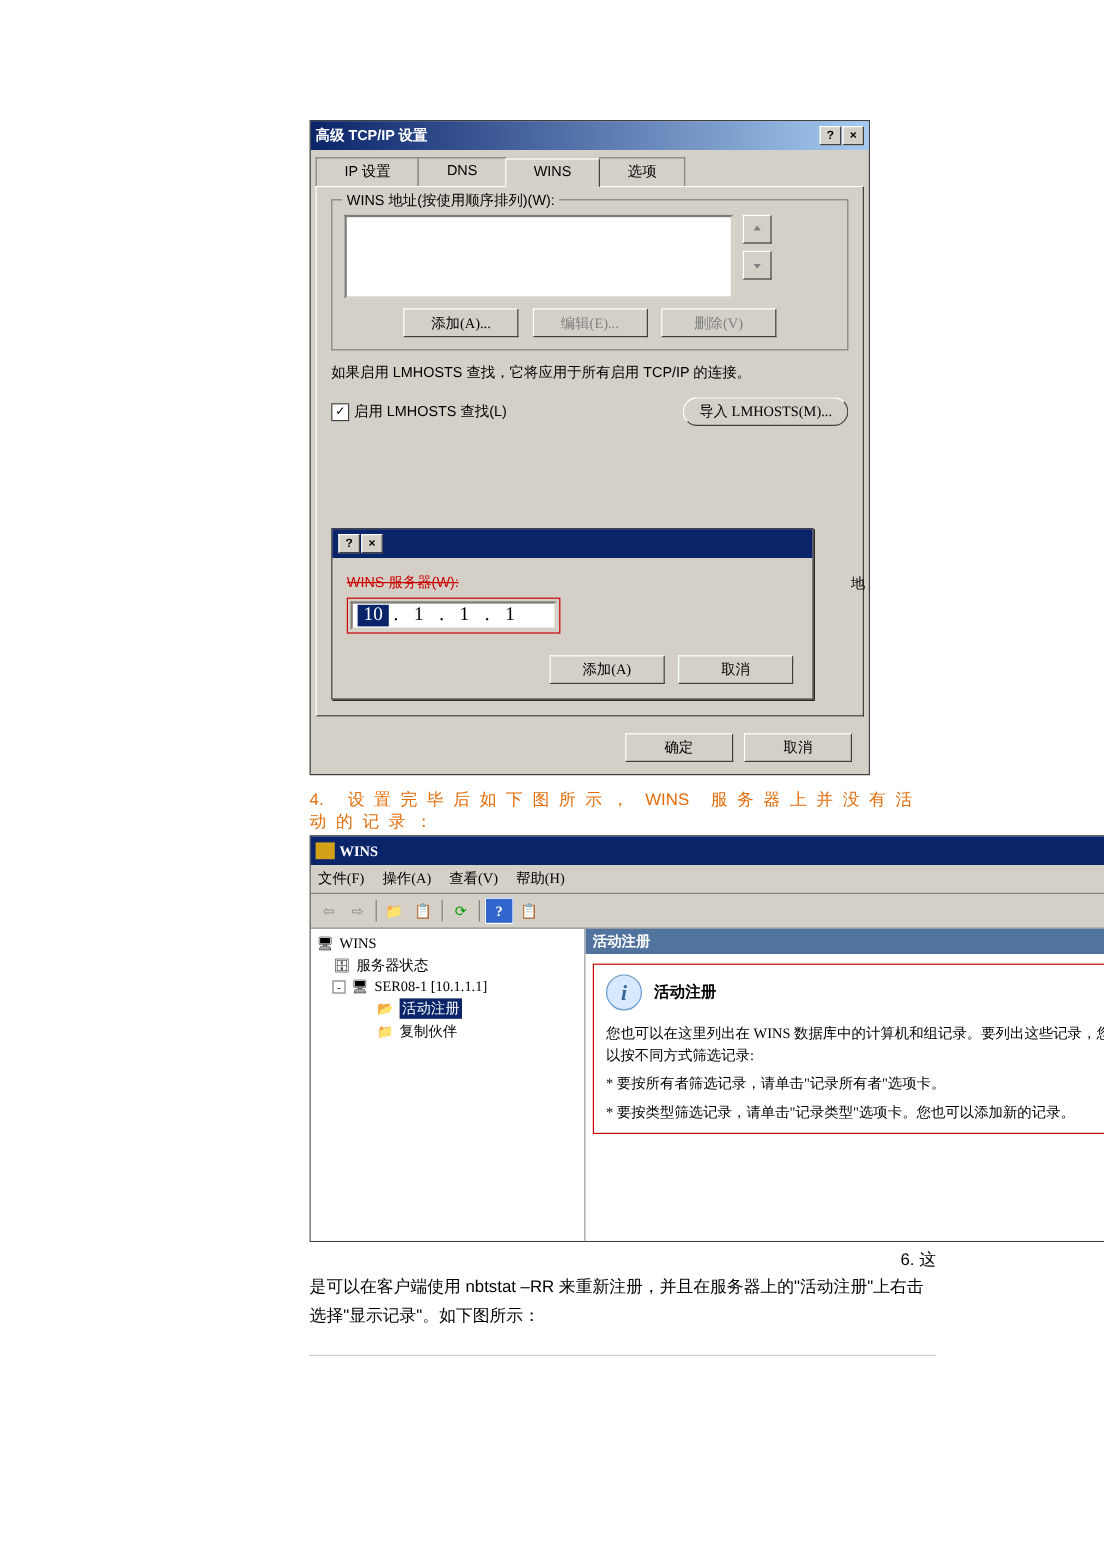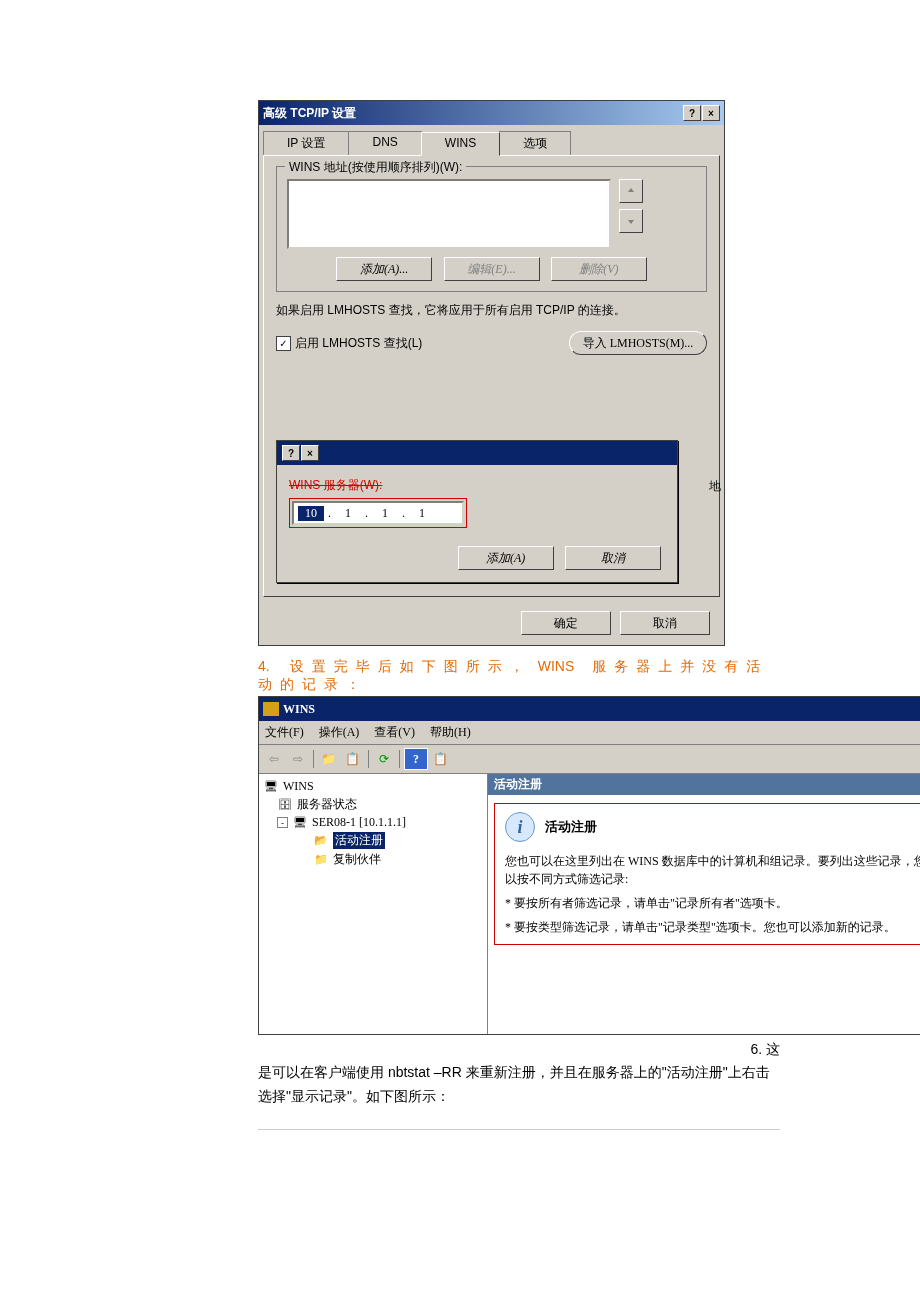--- a/index.html
+++ b/index.html
@@ -120,21 +120,21 @@
     min-width:78px; height:22px;
     padding:0 8px;
     background:#D4D0C8;
     border:1px solid #fff; border-right-color:#404040; border-bottom-color:#404040;
     font-size:12px;
     display:inline-flex; align-items:center; justify-content:center;
     font-family: Tahoma, "SimSun";
   }
   .btn.disabled { color:#808080; }
 
-  .btnrow { text-align:center; margin-top:8px;font-style:italic; }
+  .btnrow { text-align:center; margin-top:8px; }
   .btnrow .btn { margin: 0 4px; }
 
   .note { margin:8px 0 12px 0; font-size:12px; }
 
   .checkrow { display:flex; align-items:center; justify-content:space-between; margin-bottom:12px; }
   .chk { width:13px; height:13px; background:#fff; border:1px solid #404040; display:inline-flex; align-items:center; justify-content:center; font-size:10px; margin-right:4px; }
 
   
   .innerdlg {
     position:absolute;
@@ -145,21 +145,21 @@
     box-shadow: 1px 1px 0 #000;
     z-index:5;
   }
   .innerdlg .titlebar { background:#0A246A; }
   .innerdlg-body { padding:12px; }
   .strike { text-decoration: line-through; color:#c00; }
   .ipbox {
     display:flex; align-items:center;
     background:#fff; border:2px inset #D4D0C8;
     width:160px; height:20px; padding:0 4px;
-    font-family: Tahoma; font-size:12px;
+    font-family: Tahoma; font-size:16px;
     gap:4px;
   }
   .ipbox .oct { width:26px; text-align:center; }
   .ipbox .oct.sel { background:#0A246A; color:#fff; }
   .innerdlg .btnrow { text-align:right; margin-top:18px; }
 
   .footerbtns {
     text-align:right;
     padding:10px 14px;
   }

